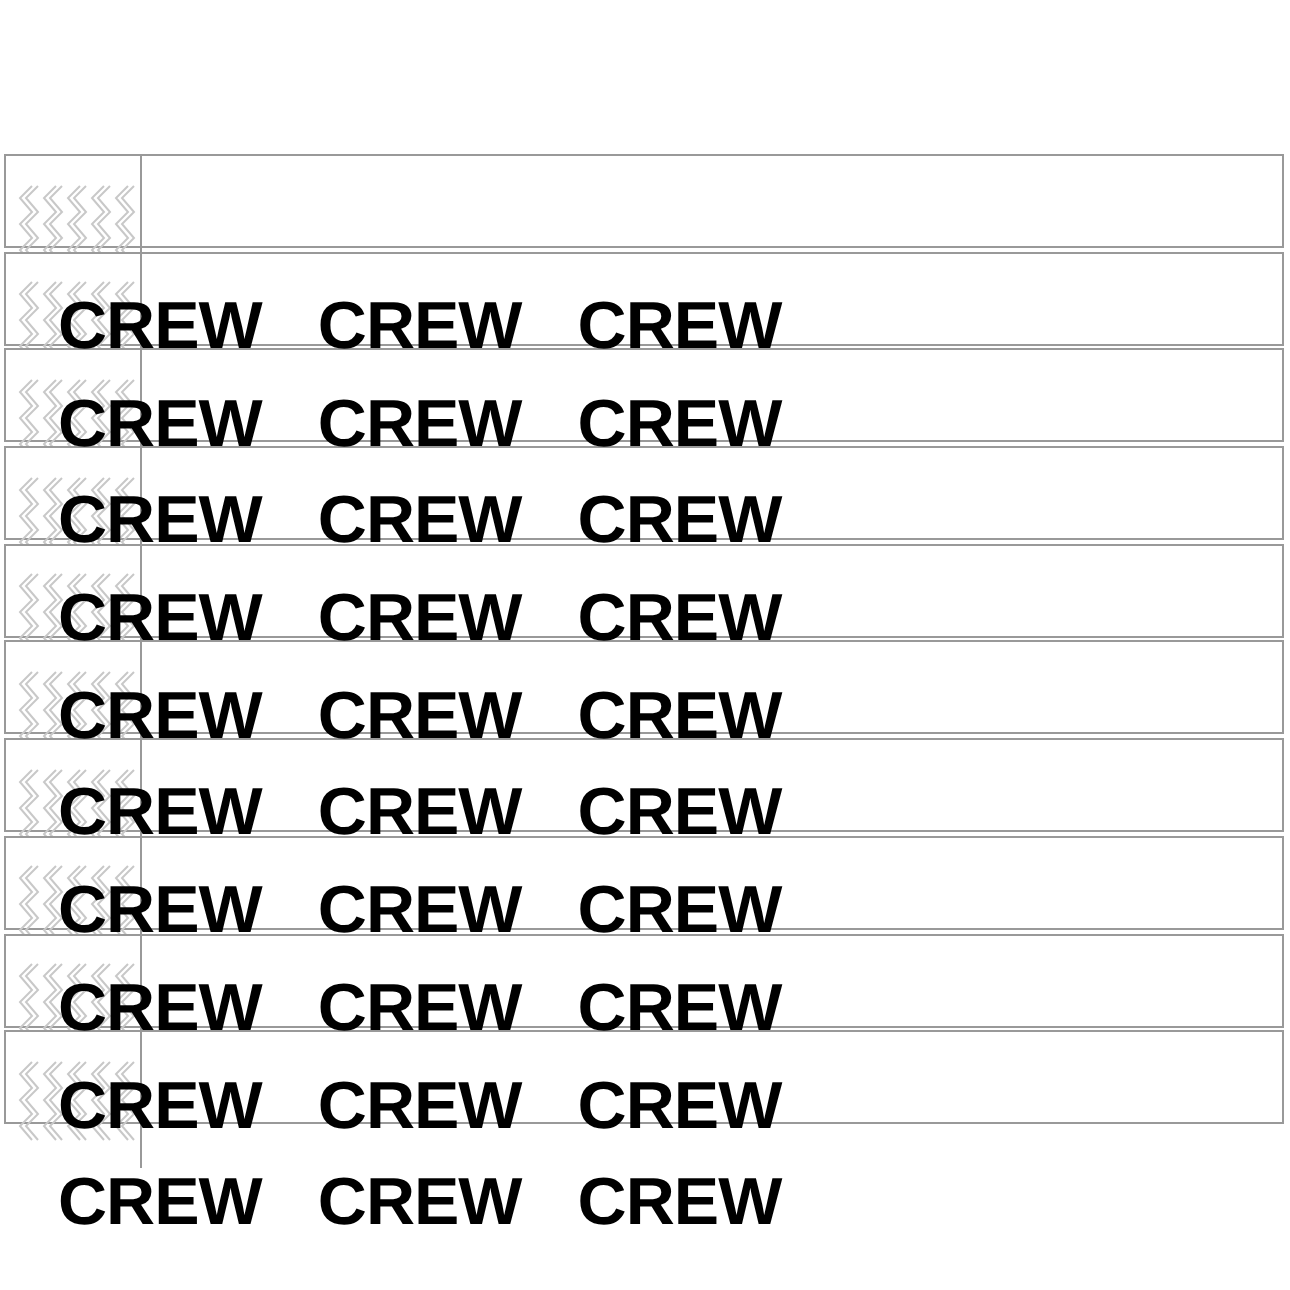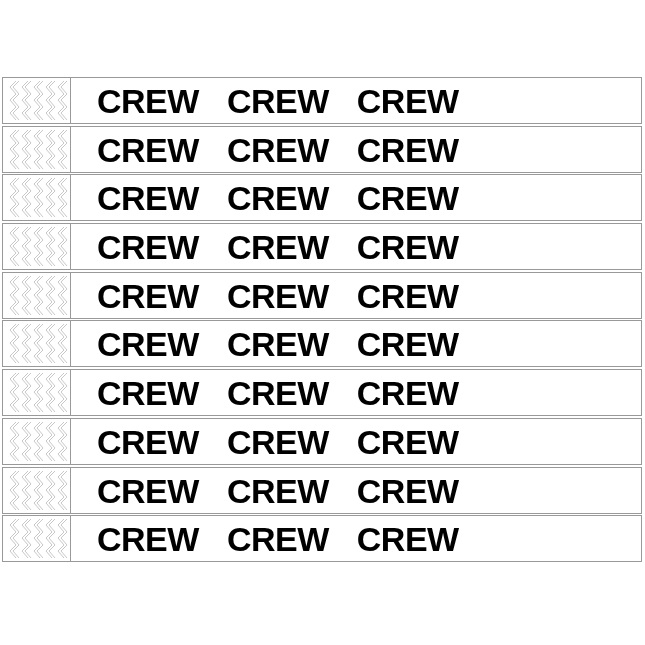--- a/index.html
+++ b/index.html
@@ -23,21 +23,21 @@
     display: flex;
     flex-direction: column;
     gap: 1.7px;
   }
   .band {
     box-sizing: border-box;
     height: 47px;
     background: var(--band-fill, #ffffff);
     border: 1.8px solid var(--band-border, #999999);
     display: flex;
-    flex-direction: row;
+    flex-direction: column;
     align-items: stretch;
   }
   .stub {
     box-sizing: border-box;
     width: 68px;
     flex: 0 0 68px;
     border-right: 1.8px solid var(--band-border, #999999);
     display: flex;
     align-items: center;
     justify-content: center;

